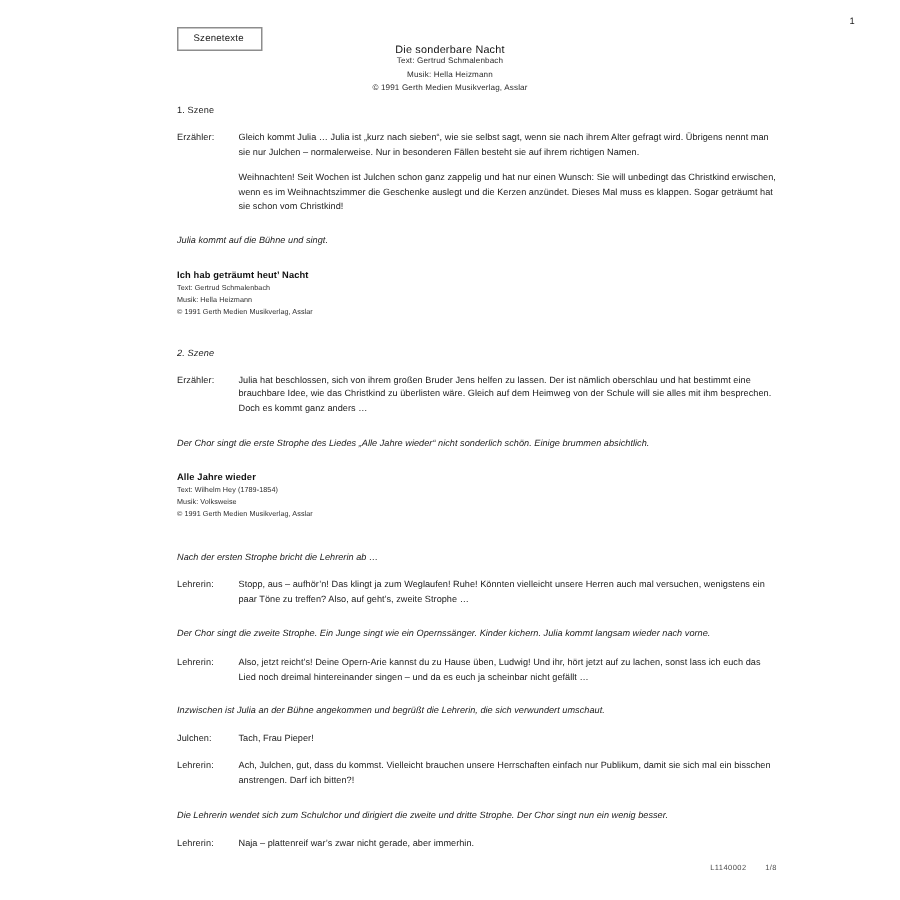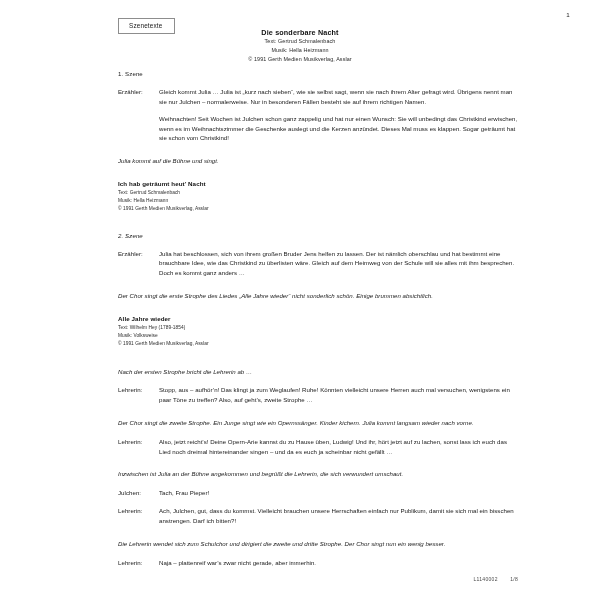--- a/index.html
+++ b/index.html
@@ -49,21 +49,21 @@
 
   .title-block {
     position: absolute;
     top: 28px;
     left: 0;
     width: 600px;
     text-align: center;
   }
   .doc-title {
     font-size: 7.2px;
-    font-weight: bold;
+    font-weight: normal;
     letter-spacing: .15px;
     line-height: 1.25;
     color: #111;
   }
   .credit {
     font-size: 5.4px;
     line-height: 1.62;
     color: #2a2a2a;
     letter-spacing: .1px;
   }

